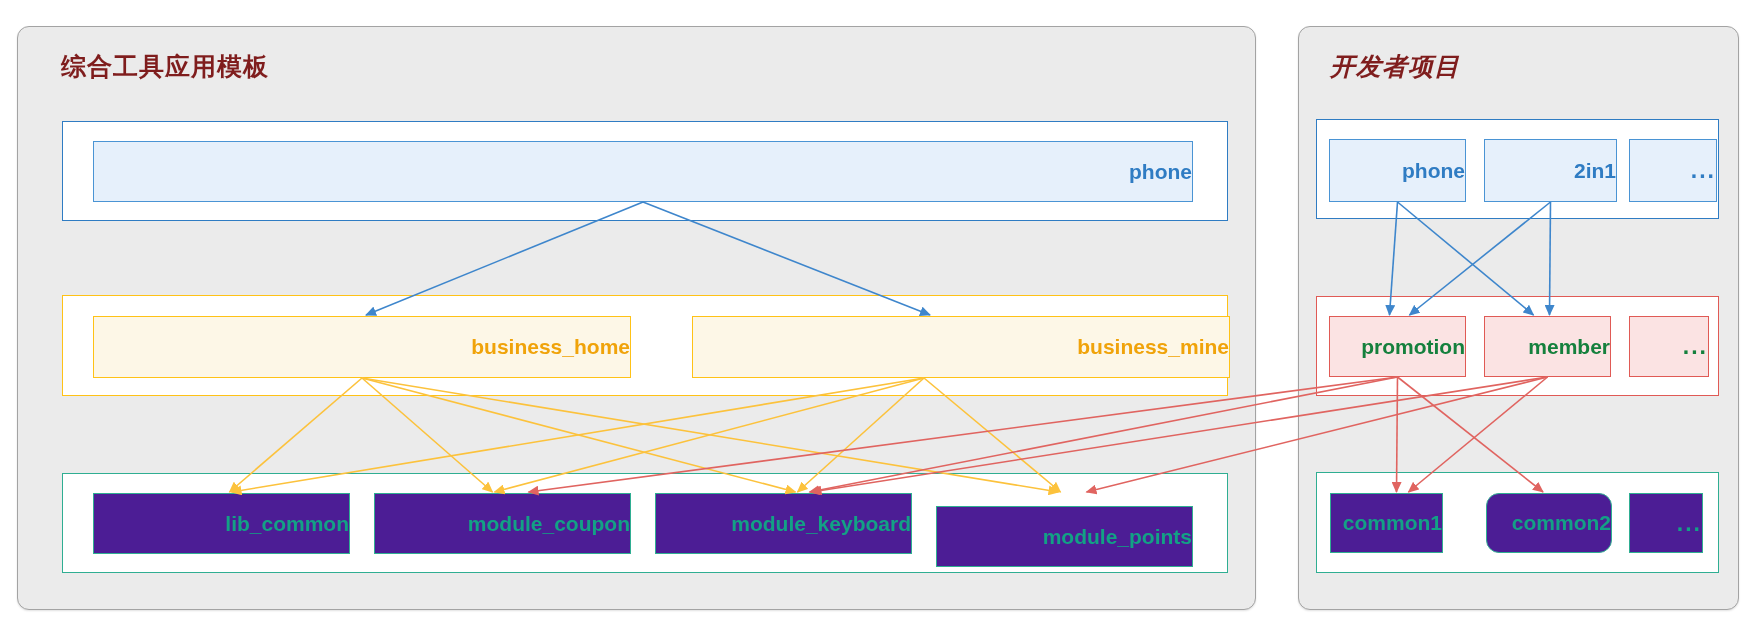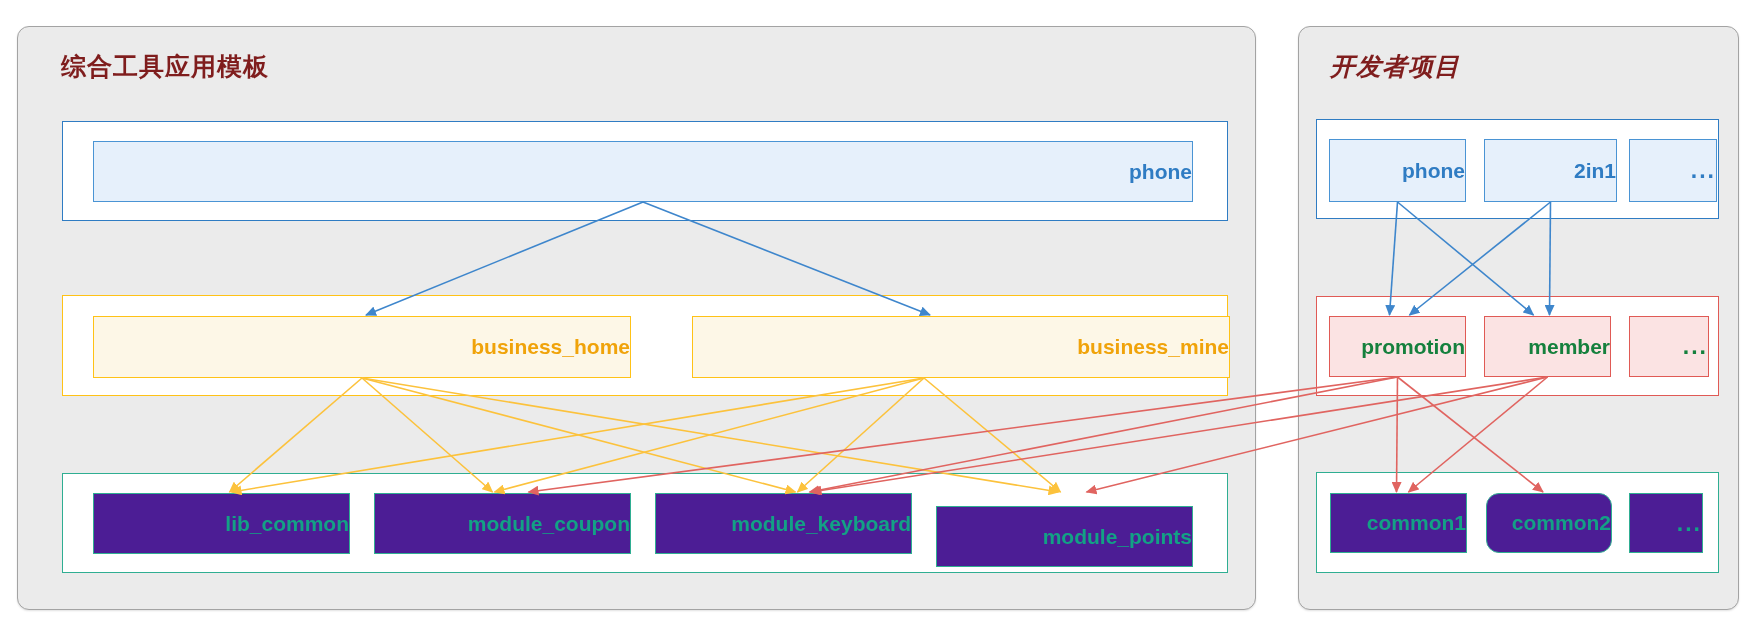--- a/index.html
+++ b/index.html
@@ -80,21 +80,21 @@
     <span>promotion</span>
   </div>
   <div class="node red" style="left:1484px;top:316px;width:127px;height:61px;">
     <span>member</span>
   </div>
   <div class="node red dots" style="left:1629px;top:316px;width:80px;height:61px;">
     <span>...</span>
   </div>
 
   <div class="container teal" style="left:1316px;top:472px;width:403px;height:101px;"></div>
-  <div class="node teal" style="left:1330px;top:493px;width:137px;height:60px;padding-left:47px;">
+  <div class="node teal" style="left:1330px;top:493px;width:113px;height:60px;padding-left:47px;">
     <span>common1</span>
   </div>
   <div class="node teal" style="left:1486px;top:493px;width:126px;height:60px;border-radius:13px;">
     <span>common2</span>
   </div>
   <div class="node teal dots" style="left:1629px;top:493px;width:74px;height:60px;">
     <span>...</span>
   </div>
 
   <svg id="edge-layer" xmlns="http://www.w3.org/2000/svg" width="1760" height="635">

